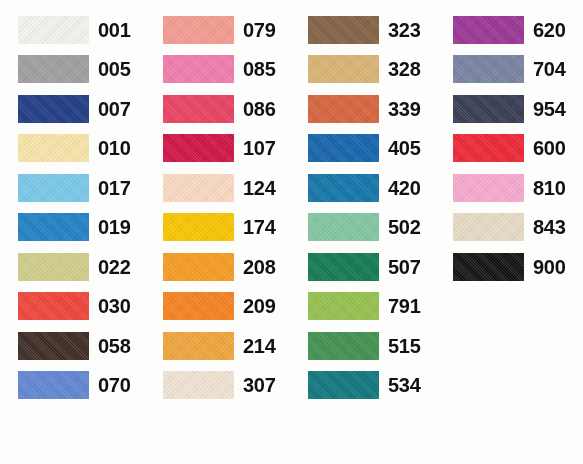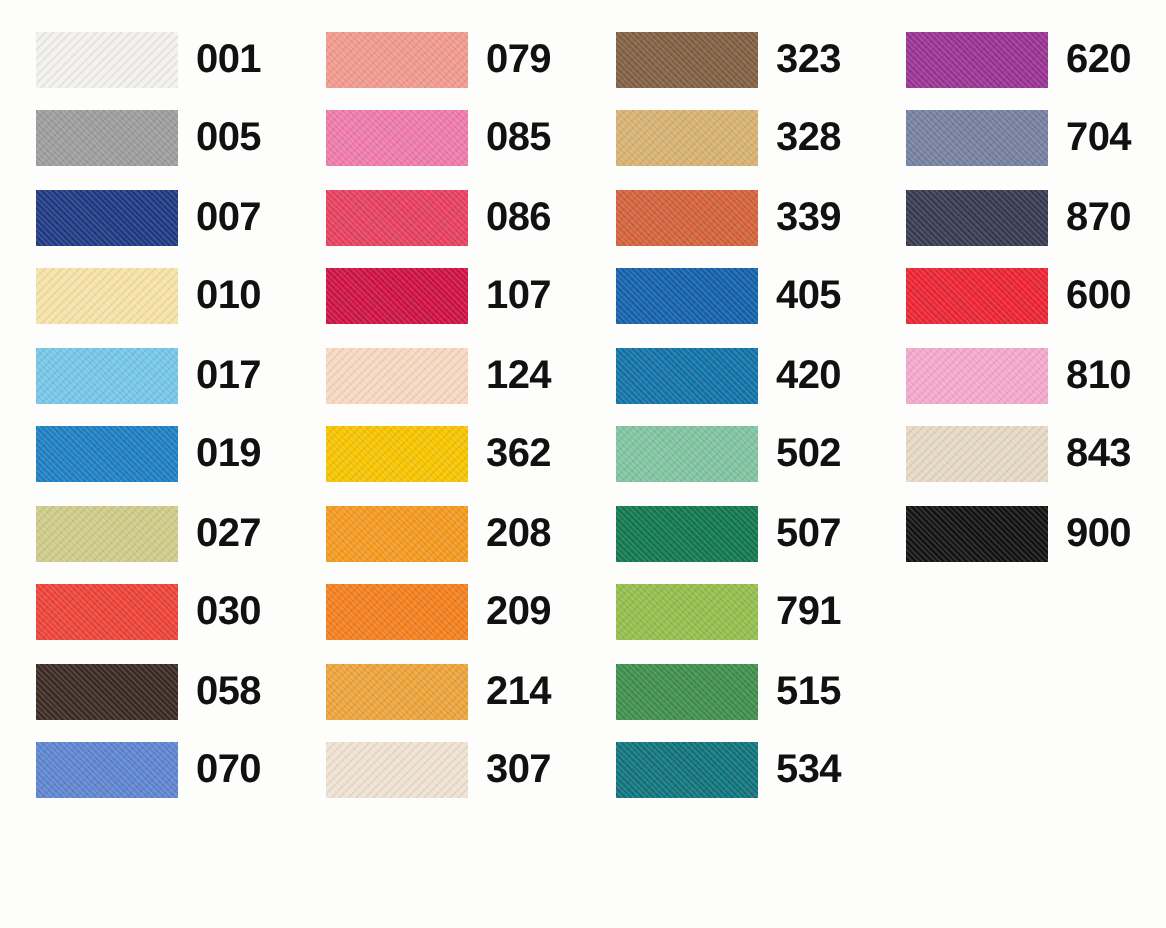--- a/index.html
+++ b/index.html
@@ -96,21 +96,21 @@
       <div class="swatch-row">
         <div class="swatch" style="background: rgb(119, 199, 232);"></div>
         <span class="code">017</span>
       </div>
       <div class="swatch-row">
         <div class="swatch" style="background: rgb(31, 127, 196);"></div>
         <span class="code">019</span>
       </div>
       <div class="swatch-row">
         <div class="swatch" style="background: rgb(207, 204, 138);"></div>
-        <span class="code">027</span>
+        <span class="code">022</span>
       </div>
       <div class="swatch-row">
         <div class="swatch" style="background: rgb(238, 67, 56);"></div>
         <span class="code">030</span>
       </div>
       <div class="swatch-row">
         <div class="swatch" style="background: rgb(59, 42, 35);"></div>
         <span class="code">058</span>
       </div>
       <div class="swatch-row">
@@ -134,21 +134,21 @@
       <div class="swatch-row">
         <div class="swatch" style="background: rgb(207, 18, 68);"></div>
         <span class="code">107</span>
       </div>
       <div class="swatch-row">
         <div class="swatch" style="background: rgb(249, 216, 194);"></div>
         <span class="code">124</span>
       </div>
       <div class="swatch-row">
         <div class="swatch" style="background: rgb(247, 197, 0);"></div>
-        <span class="code">362</span>
+        <span class="code">174</span>
       </div>
       <div class="swatch-row">
         <div class="swatch" style="background: rgb(245, 154, 32);"></div>
         <span class="code">208</span>
       </div>
       <div class="swatch-row">
         <div class="swatch" style="background: rgb(244, 128, 30);"></div>
         <span class="code">209</span>
       </div>
       <div class="swatch-row">
@@ -206,21 +206,21 @@
       <div class="swatch-row">
         <div class="swatch" style="background: rgb(154, 51, 148);"></div>
         <span class="code">620</span>
       </div>
       <div class="swatch-row">
         <div class="swatch" style="background: rgb(118, 128, 160);"></div>
         <span class="code">704</span>
       </div>
       <div class="swatch-row">
         <div class="swatch" style="background: rgb(54, 58, 82);"></div>
-        <span class="code">870</span>
+        <span class="code">954</span>
       </div>
       <div class="swatch-row">
         <div class="swatch" style="background: rgb(236, 36, 52);"></div>
         <span class="code">600</span>
       </div>
       <div class="swatch-row">
         <div class="swatch" style="background: rgb(245, 168, 205);"></div>
         <span class="code">810</span>
       </div>
       <div class="swatch-row">

